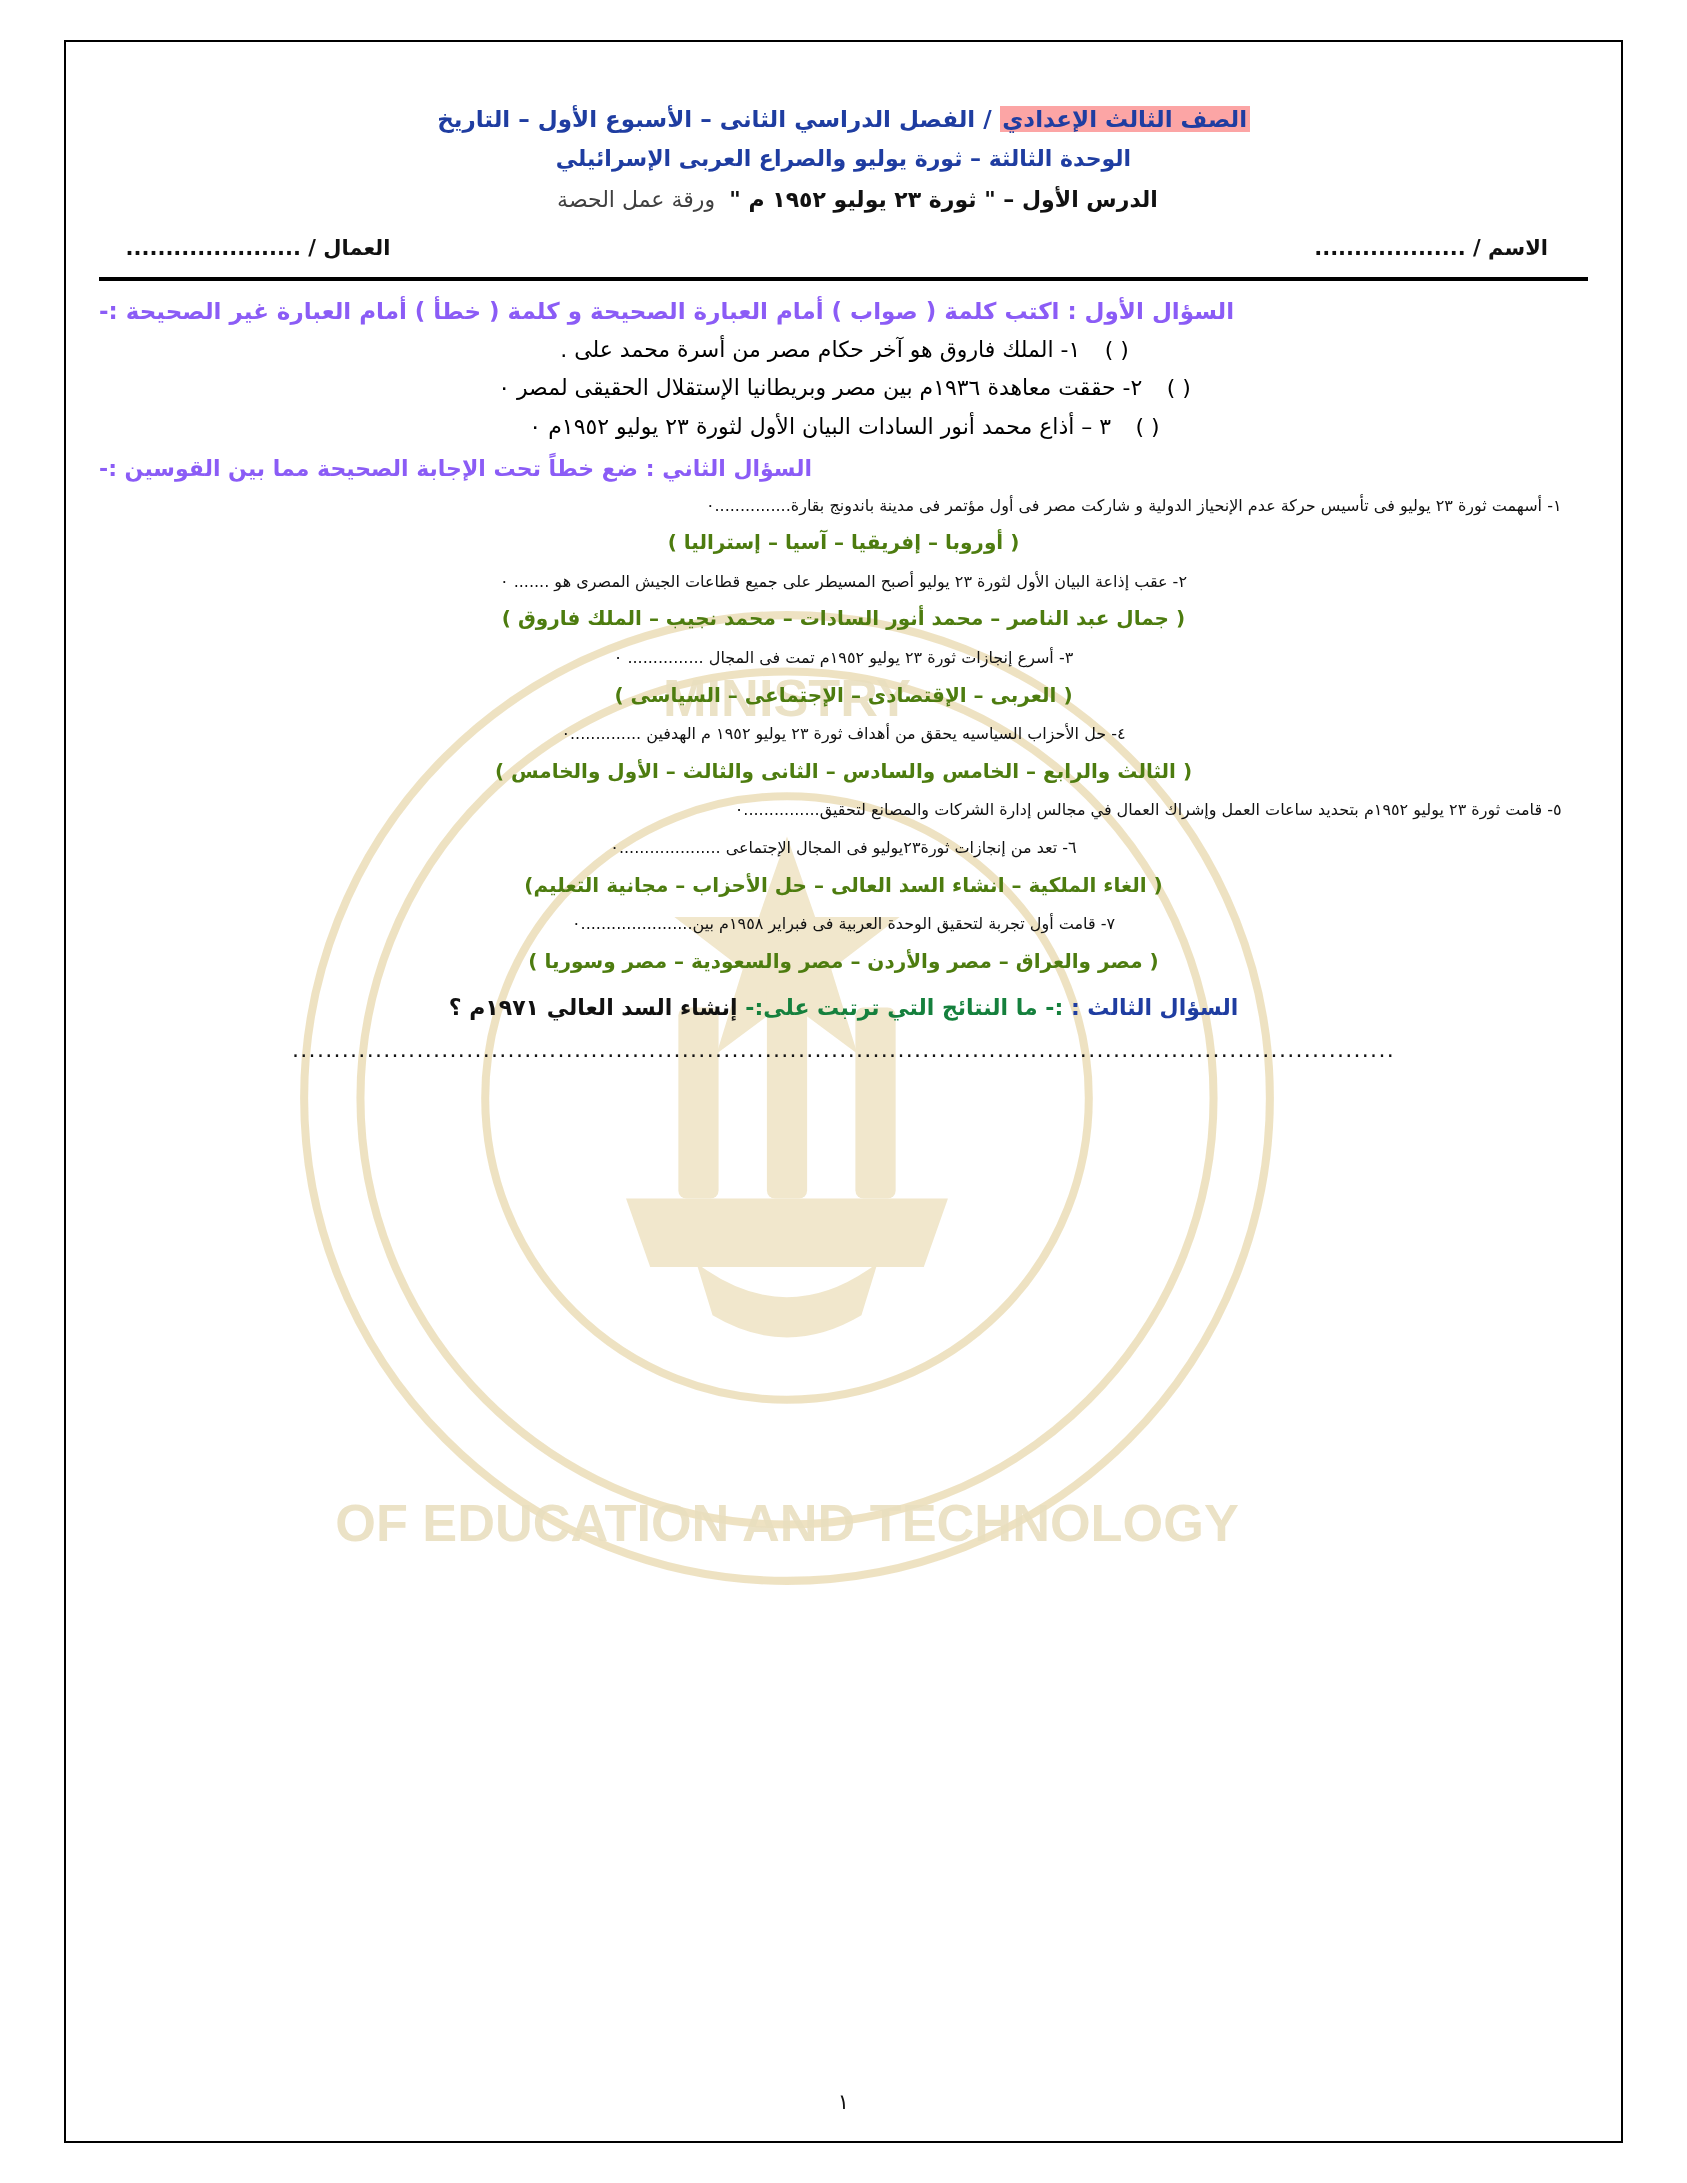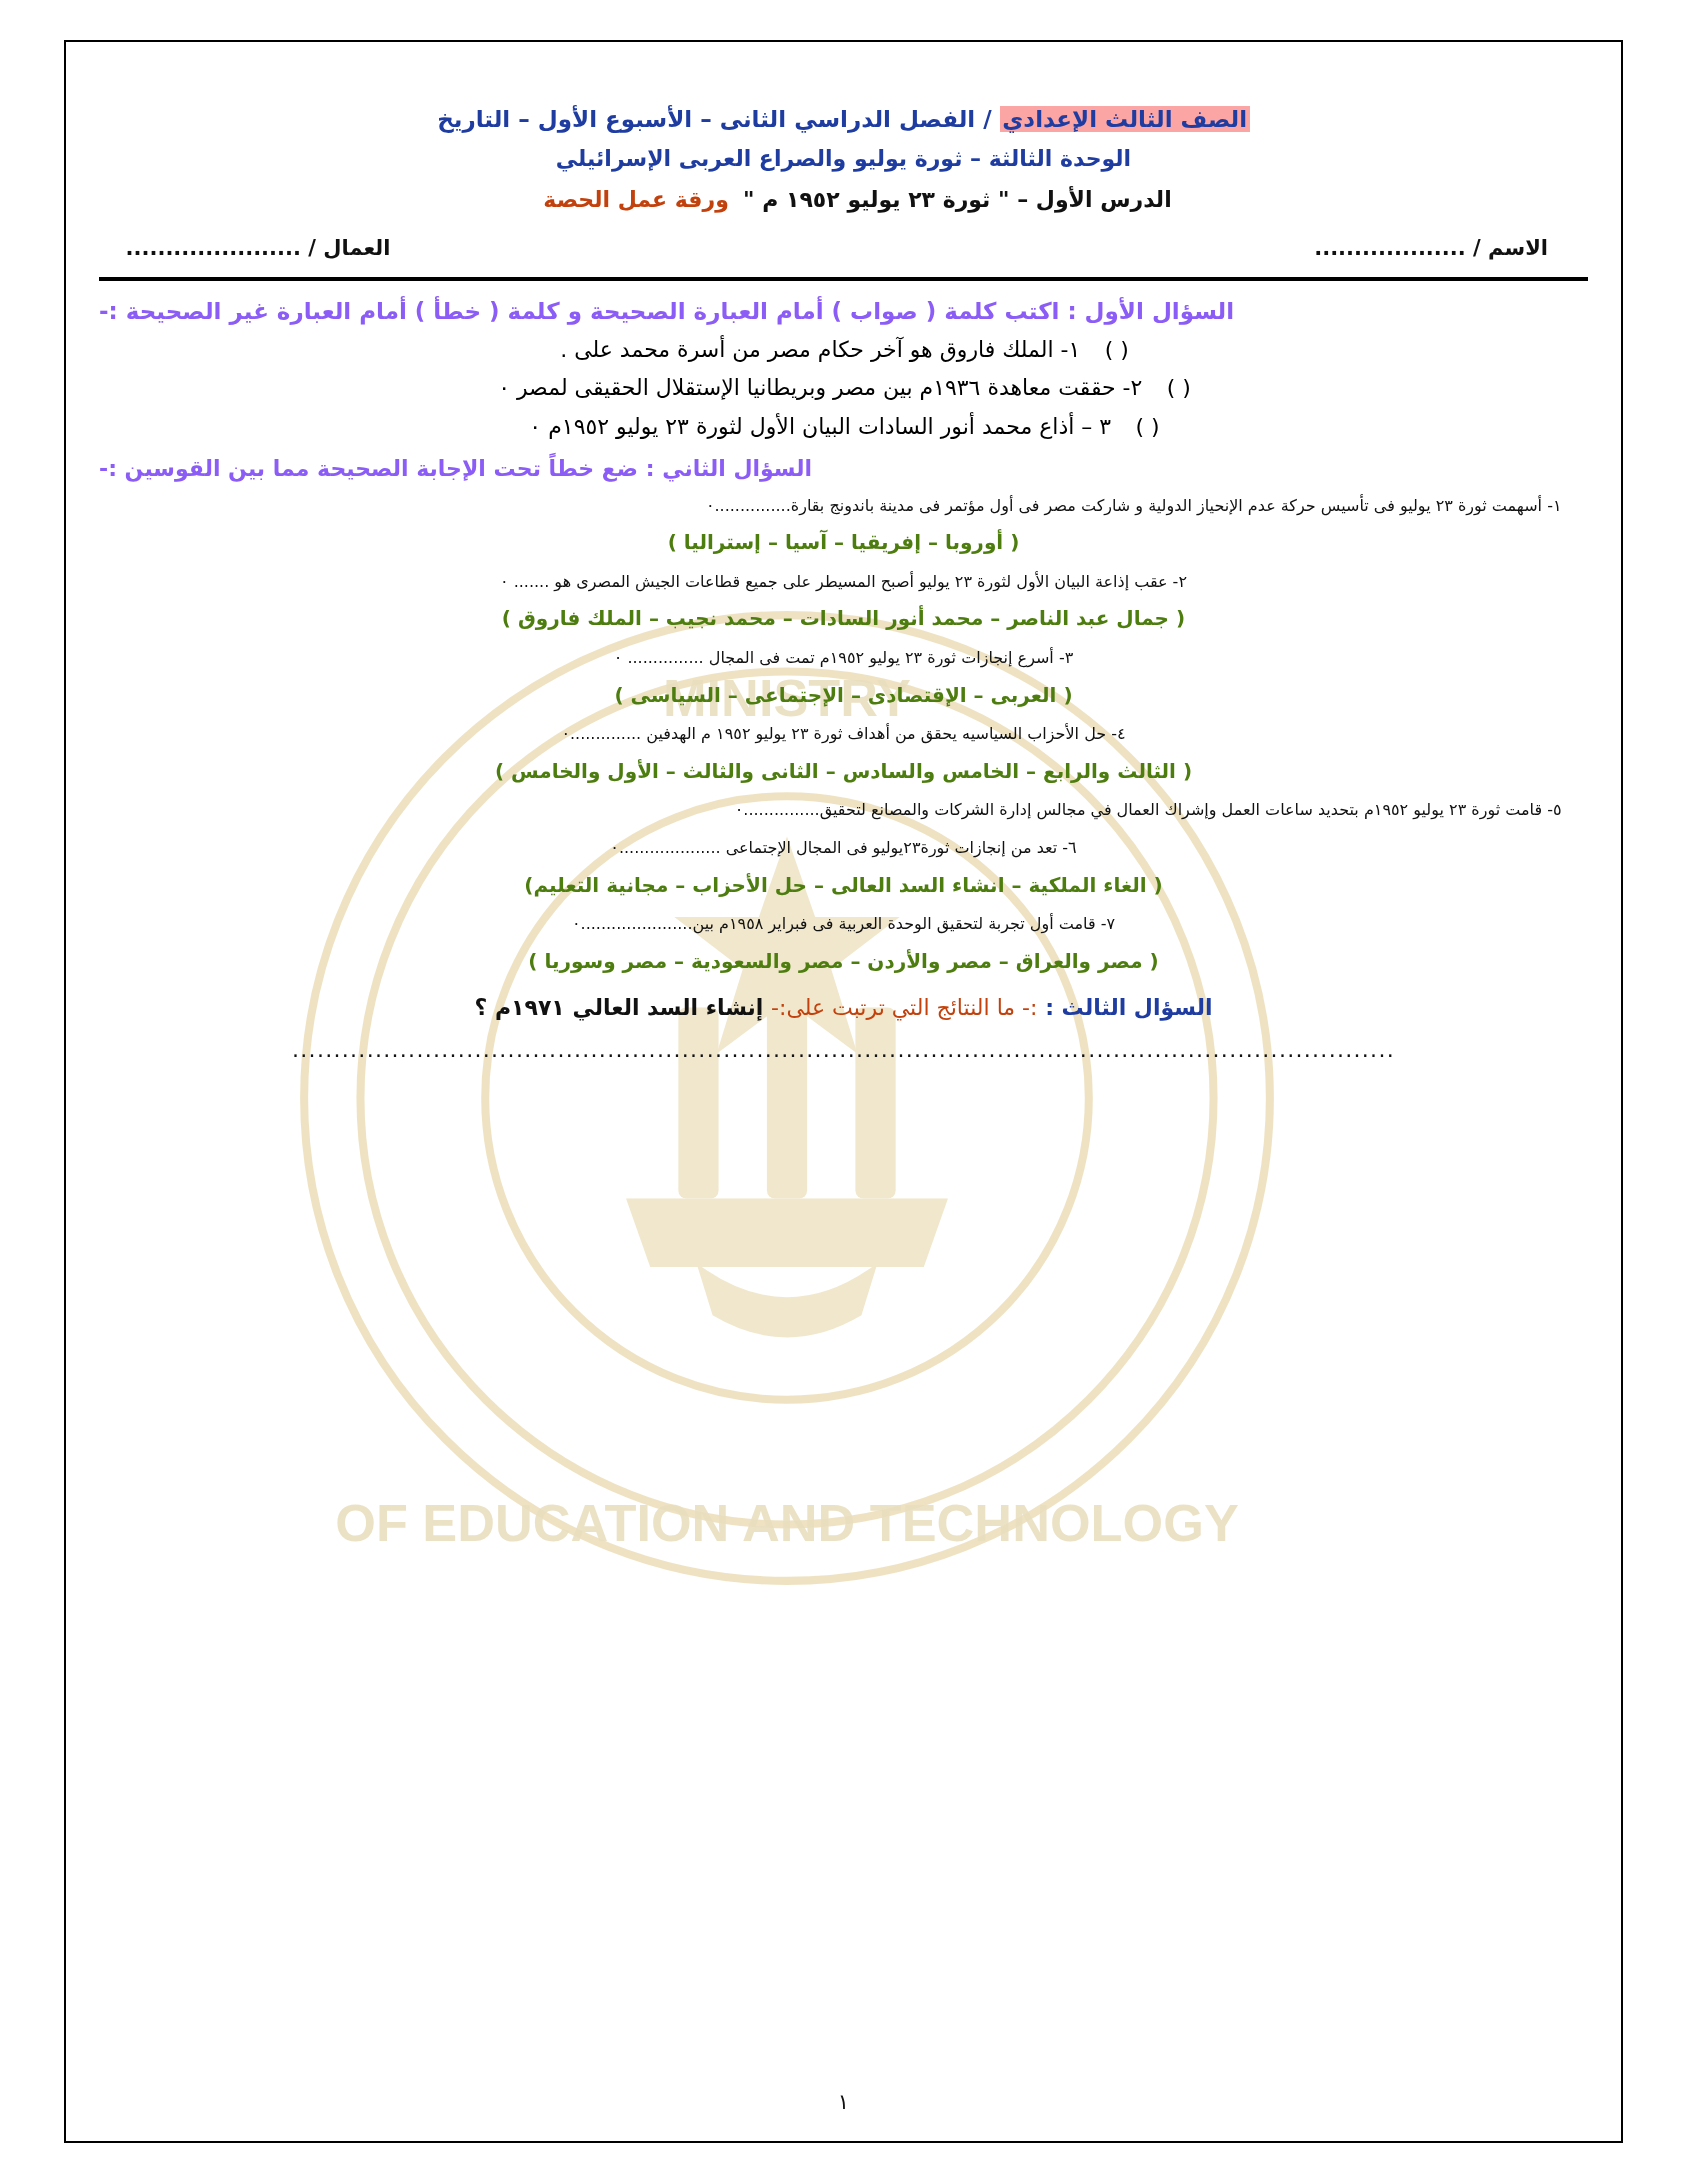--- a/index.html
+++ b/index.html
@@ -70,22 +70,22 @@
     color: #1f3da1;
     margin-top: 14.6px;
   }
   .hdr-line3 {
     font-size: 22px;
     font-weight: bold;
     color: #111;
     margin-top: 16px;
   }
   .hdr-line3 .worksheet {
-    color: #c2410c;
-    font-weight: bold;
+    color: #404040;
+    font-weight: normal;
     margin-left: 28px;
     margin-right: 6.6px;
   }
   .hdr-fields {
     display: flex;
     flex-direction: row;
     justify-content: space-between;
     font-size: 21px;
     font-weight: bold;
     color: #111;
@@ -152,21 +152,21 @@
   }
   .q3 {
     font-size: 22px;
     font-weight: bold;
     direction: rtl;
     text-align: center;
     margin-top: 22.5px;
     color: #111;
   }
   .q3 .blue { color: #1f3da1; font-weight: bold; }
-  .q3 .red { color: #c2410c; font-weight: normal; }
+  .q3 .red { color: #15803d; font-weight: bold; }
   .answer-dots {
     font-size: 22px;
     color: #111;
     direction: rtl;
     margin-top: 17px;
     letter-spacing: 1.3px;
     text-align: center;
   }
   .page-number {
     position: absolute;

